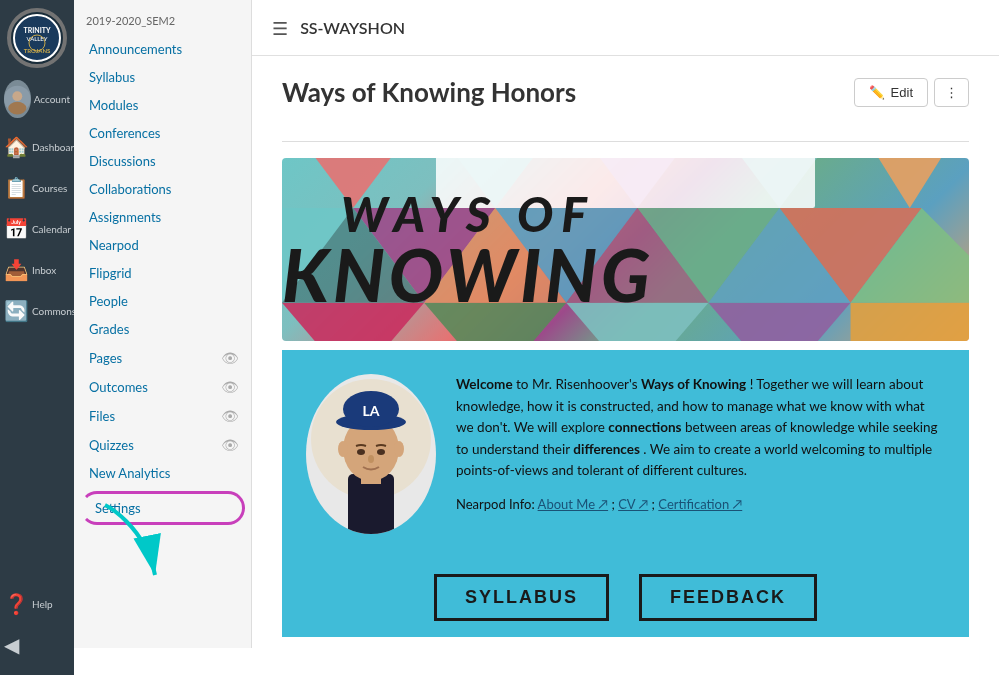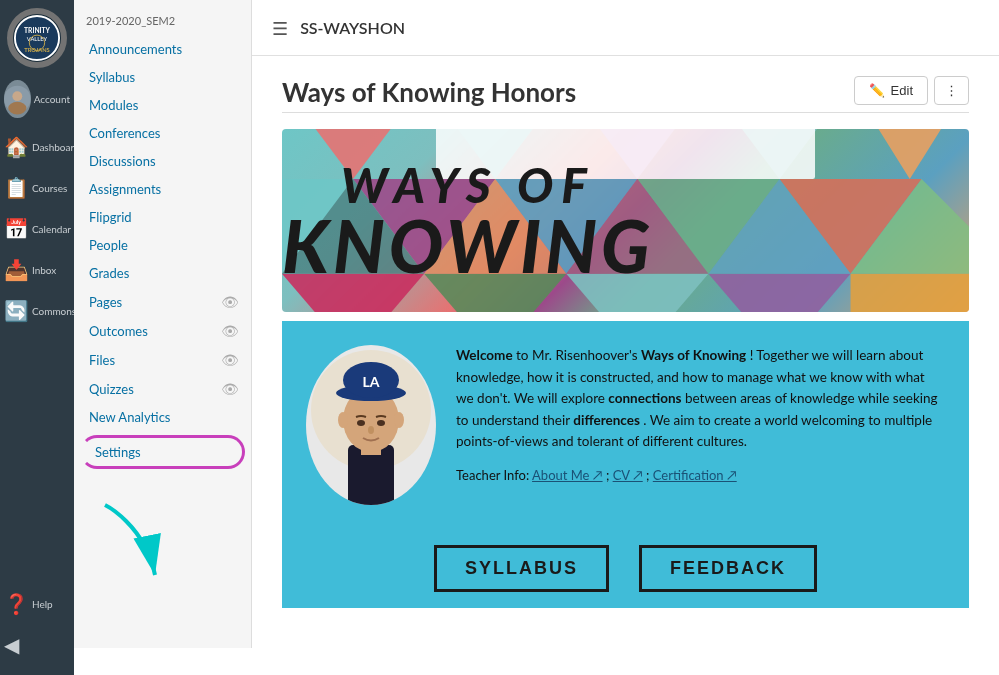--- a/index.html
+++ b/index.html
@@ -19,21 +19,21 @@
     .global-nav-logo {
       width: 60px;
       height: 60px;
       border-radius: 50%;
       background: #1a2d3a;
       display: flex;
       align-items: center;
       justify-content: center;
       margin: 8px auto 4px;
       overflow: hidden;
-      border: 6px solid #737373;
+      border: 4px solid #737373;
     }
     .global-nav-logo svg { width: 50px; height: 50px; }
     .global-nav-item {
       display: flex;
       flex-direction: row;
       align-items: center;
       color: #c7cdd1;
       padding: 8px 4px;
       cursor: pointer;
       width: 100%;
@@ -122,23 +122,23 @@
       font-weight: 600;
       color: #333;
     }
 
     
     .page-content {
       padding: 20px 30px;
     }
     .page-header {
       display: flex;
-      align-items: flex-start;
+      align-items: center;
       justify-content: space-between;
-      margin-bottom: 4px;
+      margin-bottom: 33px;
       gap: 8px;
     }
     .page-title {
       font-size: 26px;
       font-weight: bold;
       color: #333;
     }
     .page-header-divider {
       border: none;
       border-top: 1px solid #ddd;
@@ -339,21 +339,27 @@
   <div class="course-nav-item">
     <span>Modules</span>
   </div>
   <div class="course-nav-item">
     <span>Conferences</span>
   </div>
   <div class="course-nav-item">
     <span>Discussions</span>
   </div>
   <div class="course-nav-item">
+    <span>Collaborations</span>
+  </div>
+  <div class="course-nav-item">
     <span>Assignments</span>
+  </div>
+  <div class="course-nav-item">
+    <span>Nearpod</span>
   </div>
   <div class="course-nav-item">
     <span>Flipgrid</span>
   </div>
   <div class="course-nav-item">
     <span>People</span>
   </div>
   <div class="course-nav-item">
     <span>Grades</span>
   </div>
@@ -474,21 +480,21 @@
           <strong>Welcome</strong>
           <span> to Mr. Risenhoover's </span>
           <strong>Ways of Knowing</strong>
           <span>! Together we will learn about knowledge, how it is constructed, and how to manage what we know with what we don't. We will explore </span>
           <strong>connections</strong>
           <span> between areas of knowledge while seeking to understand their </span>
           <strong>differences</strong>
           <span>. We aim to create a world welcoming to multiple points-of-views and tolerant of different cultures.</span>
         </p>
         <div class="teacher-info">
-          <span>Teacher Info: </span>
+          <span>Nearpod Info: </span>
           <a href="#">About Me ↗</a>
           <span> ; </span>
           <a href="#">CV ↗</a>
           <span> ; </span>
           <a href="#">Certification ↗</a>
         </div>
       </div>
     </div>
 
     <div class="course-buttons">

